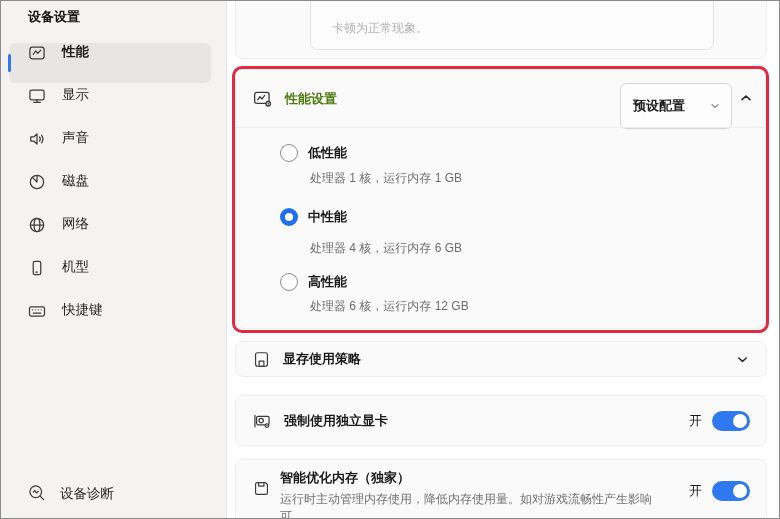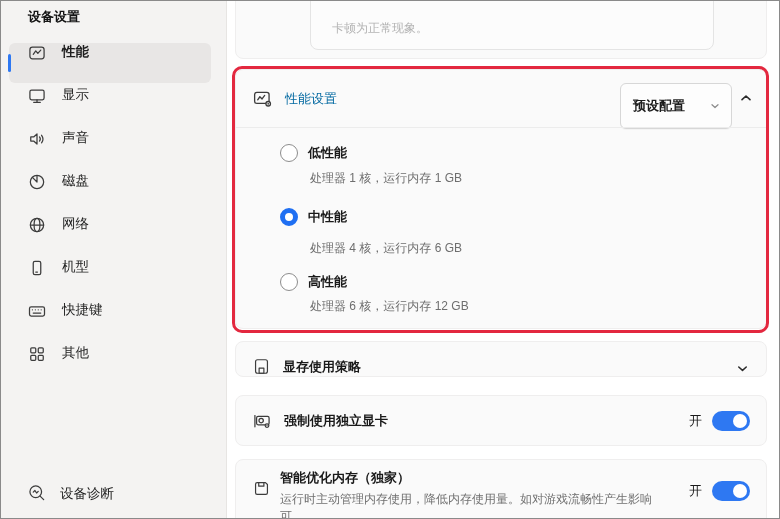--- a/index.html
+++ b/index.html
@@ -39,39 +39,39 @@
   .inner-panel { position:absolute; left:74px; top:24px; width:404px; height:66px;
     background:#fcfcfc; border:1px solid #e4e4e4; border-radius:8px; }
   .scrolled-note { position:absolute; left:96px; top:60px; font-size:12px; color:#b3b3b3; }
 
   
   .card-perf { top:68px; height:260px; }
   .highlight-box { position:absolute; left:4px; top:65px; width:537px; height:267px;
     border:3px solid #e3283f; border-radius:10px; pointer-events:none; z-index:5; }
   .sec-header { position:relative; height:57px; display:flex; align-items:center; padding-left:16px; }
   .sec-header .hdr-icon { margin-right:12px; }
-  .sec-title { font-size:13px; font-weight:400; color:#0369a1; }
+  .sec-title { font-size:13px; font-weight:700; color:#4d7c0f; }
   .hdr-divider { position:absolute; left:0; right:0; top:57px; height:1px; background:#ececec; }
   .dropdown { position:absolute; right:34px; top:13px; width:112px; height:46px;
     background:#fdfdfd; border:1px solid #d7d7d7; border-radius:6px;
     display:flex; align-items:center; justify-content:space-between; padding:0 10px 0 12px;
     font-size:13px; font-weight:600; color:#1c1c1c; cursor:pointer; box-shadow:0 1px 1px rgba(0,0,0,.03); }
   .collapse-btn { position:absolute; right:12px; top:20px; width:16px; height:16px; cursor:pointer; }
 
   .radio-row { position:absolute; left:44px; display:flex; align-items:center; gap:10px; cursor:pointer; }
   .radio { width:18px; height:18px; border-radius:50%; background:#fff; border:1.5px solid #8d8d8d; flex:0 0 18px; }
   .radio.selected { border:5.5px solid #1f6ff2; }
   .radio-label { font-size:13px; font-weight:600; color:#1a1a1a; }
   .radio-desc { position:absolute; left:74px; font-size:12px; color:#6e6e6e; }
 
   
   .row-card { display:flex; align-items:center; padding:0 16px; }
   .row-card .row-icon { margin-right:12px; }
   .row-title { font-size:13px; font-weight:600; color:#1a1a1a; flex:1; }
-  .card-vram { top:340px; height:36px;align-items:flex-end; }
+  .card-vram { top:340px; height:36px; }
   .card-dgpu { top:394px; height:51px; }
   .card-mem { top:458px; height:90px; }
 
   .right-ctrl { display:flex; align-items:center; gap:10px; }
   .state-label { font-size:13px; color:#1a1a1a; }
   .switch { position:relative; width:38px; height:20px; border-radius:10px; background:#cfcfcf; cursor:pointer; }
   .switch .knob { position:absolute; top:3px; left:3px; width:14px; height:14px; border-radius:50%; background:#fff;
     transition:left .1s; }
   .switch.on { background:#2e78f2; }
   .switch.on .knob { left:21px; }
@@ -148,31 +148,20 @@
       <span>机型</span>
     </div>
     <div class="nav-item">
       <span>
         <svg class="ic" width="20" height="20" viewBox="0 0 24 24">
             <rect x="3" y="7" width="18" height="11" rx="2"></rect>
             <path d="M6.5 10.5 h.01 M10 10.5 h.01 M13.5 10.5 h.01 M17 10.5 h.01 M7.5 14.5 H16.5"></path>
           </svg>
       </span>
       <span>快捷键</span>
-    </div>
-    <div class="nav-item">
-      <span>
-        <svg class="ic" width="20" height="20" viewBox="0 0 24 24">
-            <rect x="4.5" y="4.5" width="6" height="6" rx="1.2"></rect>
-            <rect x="13.5" y="4.5" width="6" height="6" rx="1.2"></rect>
-            <rect x="4.5" y="13.5" width="6" height="6" rx="1.2"></rect>
-            <rect x="13.5" y="13.5" width="6" height="6" rx="1.2"></rect>
-          </svg>
-      </span>
-      <span>其他</span>
     </div>
   </div>
 
   <div class="sidebar-footer">
     <span>
       <svg class="ic" width="20" height="20" viewBox="0 0 24 24">
           <circle cx="10.5" cy="10.5" r="7"></circle>
           <path d="M15.7 15.7 L20 20"></path>
           <path d="M7.5 11 L9.5 9 L11.5 12 L13.5 10"></path>
         </svg>

